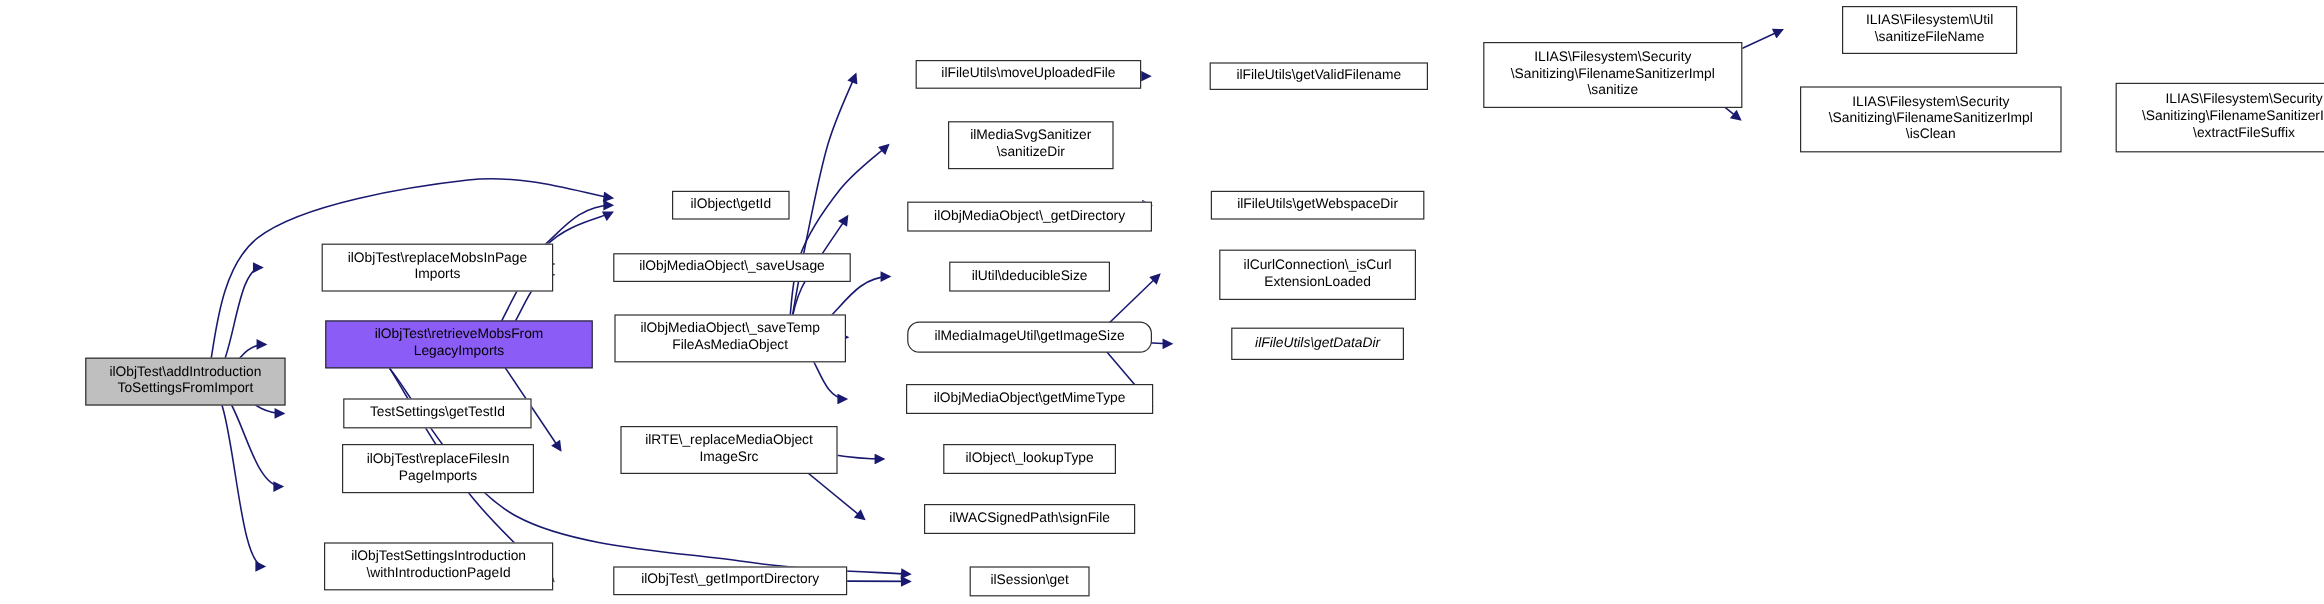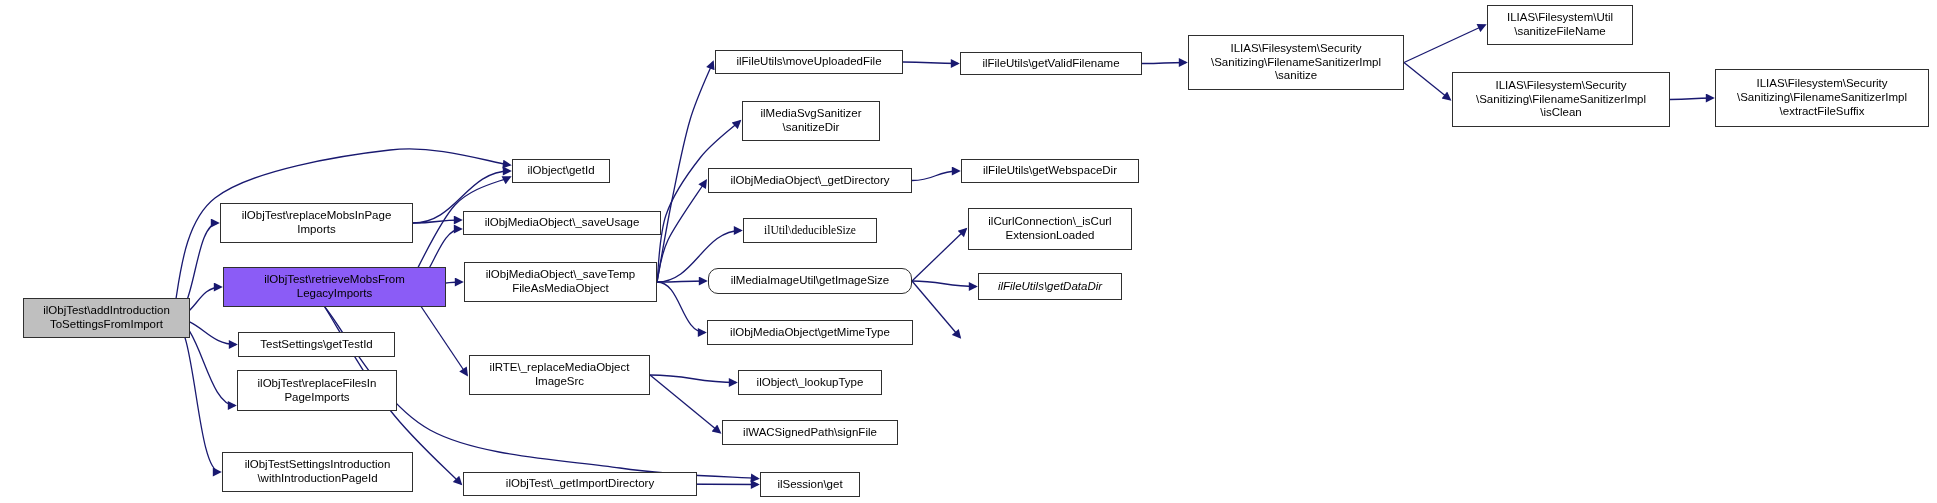--- a/index.html
+++ b/index.html
@@ -17,20 +17,21 @@
     background:#ffffff;
     color:#000000;
     display:flex;
     align-items:center;
     justify-content:center;
     text-align:center;
     font-size:11.5px;
     line-height:1.2;
     white-space:pre-line;
     cursor:pointer;
+    margin-left:48px;
   }
   .node.root{background:#bfbfbf;cursor:default;}
 </style>
 </head>
 <body>
 
 <div id="canvas" style="width: 1937px; height: 503px; background: rgb(255, 255, 255);">
   <svg id="edges" xmlns="http://www.w3.org/2000/svg" width="1937" height="503">
     <defs>
       <marker id="arrowhead" viewBox="0 0 10 10" refX="8" refY="5" markerWidth="11" markerHeight="9" markerUnits="userSpaceOnUse" orient="auto">
@@ -81,26 +82,26 @@
     <div class="node" style="left: 237px; top: 370px; width: 160px; height: 41px; border-color: rgb(47, 47, 47); background: rgb(255, 255, 255); color: rgb(0, 0, 0);">ilObjTest\replaceFilesIn
 PageImports</div>
     <div class="node" style="left: 222px; top: 452px; width: 191px; height: 40px; border-color: rgb(47, 47, 47); background: rgb(255, 255, 255); color: rgb(0, 0, 0);">ilObjTestSettingsIntroduction
 \withIntroductionPageId</div>
     <div class="node" style="left: 512px; top: 159px; width: 98px; height: 24px; border-color: rgb(47, 47, 47); background: rgb(255, 255, 255); color: rgb(0, 0, 0);">ilObject\getId</div>
     <div class="node" style="left: 463px; top: 211px; width: 198px; height: 24px; border-color: rgb(47, 47, 47); background: rgb(255, 255, 255); color: rgb(0, 0, 0);">ilObjMediaObject\_saveUsage</div>
     <div class="node" style="left: 464px; top: 262px; width: 193px; height: 40px; border-color: rgb(47, 47, 47); background: rgb(255, 255, 255); color: rgb(0, 0, 0);">ilObjMediaObject\_saveTemp
 FileAsMediaObject</div>
     <div class="node" style="left: 469px; top: 355px; width: 181px; height: 40px; border-color: rgb(47, 47, 47); background: rgb(255, 255, 255); color: rgb(0, 0, 0);">ilRTE\_replaceMediaObject
 ImageSrc</div>
-    <div class="node" style="left: 463px; top: 472px; width: 234px; height: 24px; border-color: rgb(47, 47, 47); background: rgb(255, 255, 255); color: rgb(0, 0, 0);">ilObjTest\_getImportDirectory</div>
+    <div class="node" style="left: 463px; top: 472px; width: 195px; height: 24px; border-color: rgb(47, 47, 47); background: rgb(255, 255, 255); color: rgb(0, 0, 0);">ilObjTest\_getImportDirectory</div>
     <div class="node" style="left: 715px; top: 50px; width: 188px; height: 24px; border-color: rgb(47, 47, 47); background: rgb(255, 255, 255); color: rgb(0, 0, 0);">ilFileUtils\moveUploadedFile</div>
     <div class="node" style="left: 742px; top: 101px; width: 138px; height: 40px; border-color: rgb(47, 47, 47); background: rgb(255, 255, 255); color: rgb(0, 0, 0);">ilMediaSvgSanitizer
 \sanitizeDir</div>
     <div class="node" style="left: 708px; top: 168px; width: 204px; height: 25px; border-color: rgb(47, 47, 47); background: rgb(255, 255, 255); color: rgb(0, 0, 0);">ilObjMediaObject\_getDirectory</div>
-    <div class="node" style="left: 743px; top: 218px; width: 134px; height: 25px; border-color: rgb(47, 47, 47); background: rgb(255, 255, 255); color: rgb(0, 0, 0); font-family: Liberation Serif, serif;">ilUtil\deducibleSize</div>
+    <div class="node" style="left: 743px; top: 218px; width: 134px; height: 25px; border-color: rgb(47, 47, 47); background: rgb(255, 255, 255); color: rgb(0, 0, 0);">ilUtil\deducibleSize</div>
     <div class="node" style="left: 708px; top: 268px; width: 204px; height: 26px; border-color: rgb(47, 47, 47); background: rgb(255, 255, 255); color: rgb(0, 0, 0); border-radius: 10px;">ilMediaImageUtil\getImageSize</div>
     <div class="node" style="left: 707px; top: 320px; width: 206px; height: 25px; border-color: rgb(47, 47, 47); background: rgb(255, 255, 255); color: rgb(0, 0, 0);">ilObjMediaObject\getMimeType</div>
     <div class="node" style="left: 738px; top: 370px; width: 144px; height: 25px; border-color: rgb(47, 47, 47); background: rgb(255, 255, 255); color: rgb(0, 0, 0);">ilObject\_lookupType</div>
     <div class="node" style="left: 722px; top: 420px; width: 176px; height: 25px; border-color: rgb(47, 47, 47); background: rgb(255, 255, 255); color: rgb(0, 0, 0);">ilWACSignedPath\signFile</div>
     <div class="node" style="left: 760px; top: 472px; width: 100px; height: 25px; border-color: rgb(47, 47, 47); background: rgb(255, 255, 255); color: rgb(0, 0, 0);">ilSession\get</div>
     <div class="node" style="left: 960px; top: 52px; width: 182px; height: 23px; border-color: rgb(47, 47, 47); background: rgb(255, 255, 255); color: rgb(0, 0, 0);">ilFileUtils\getValidFilename</div>
     <div class="node" style="left: 961px; top: 159px; width: 178px; height: 24px; border-color: rgb(47, 47, 47); background: rgb(255, 255, 255); color: rgb(0, 0, 0);">ilFileUtils\getWebspaceDir</div>
     <div class="node" style="left: 968px; top: 208px; width: 164px; height: 42px; border-color: rgb(47, 47, 47); background: rgb(255, 255, 255); color: rgb(0, 0, 0);">ilCurlConnection\_isCurl
 ExtensionLoaded</div>
     <div class="node" style="left: 978px; top: 273px; width: 144px; height: 27px; border-color: rgb(47, 47, 47); background: rgb(255, 255, 255); color: rgb(0, 0, 0); font-style: italic;">ilFileUtils\getDataDir</div>

